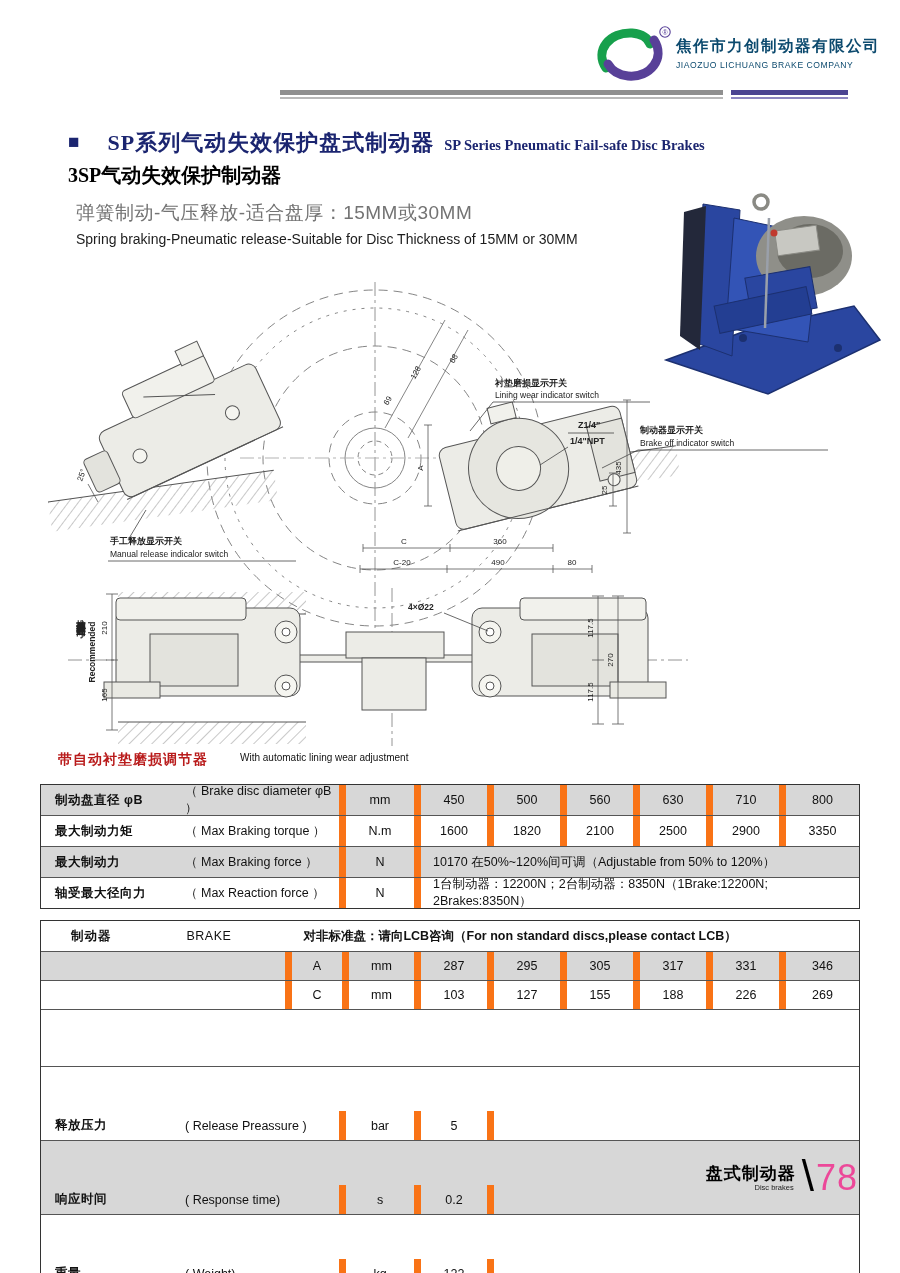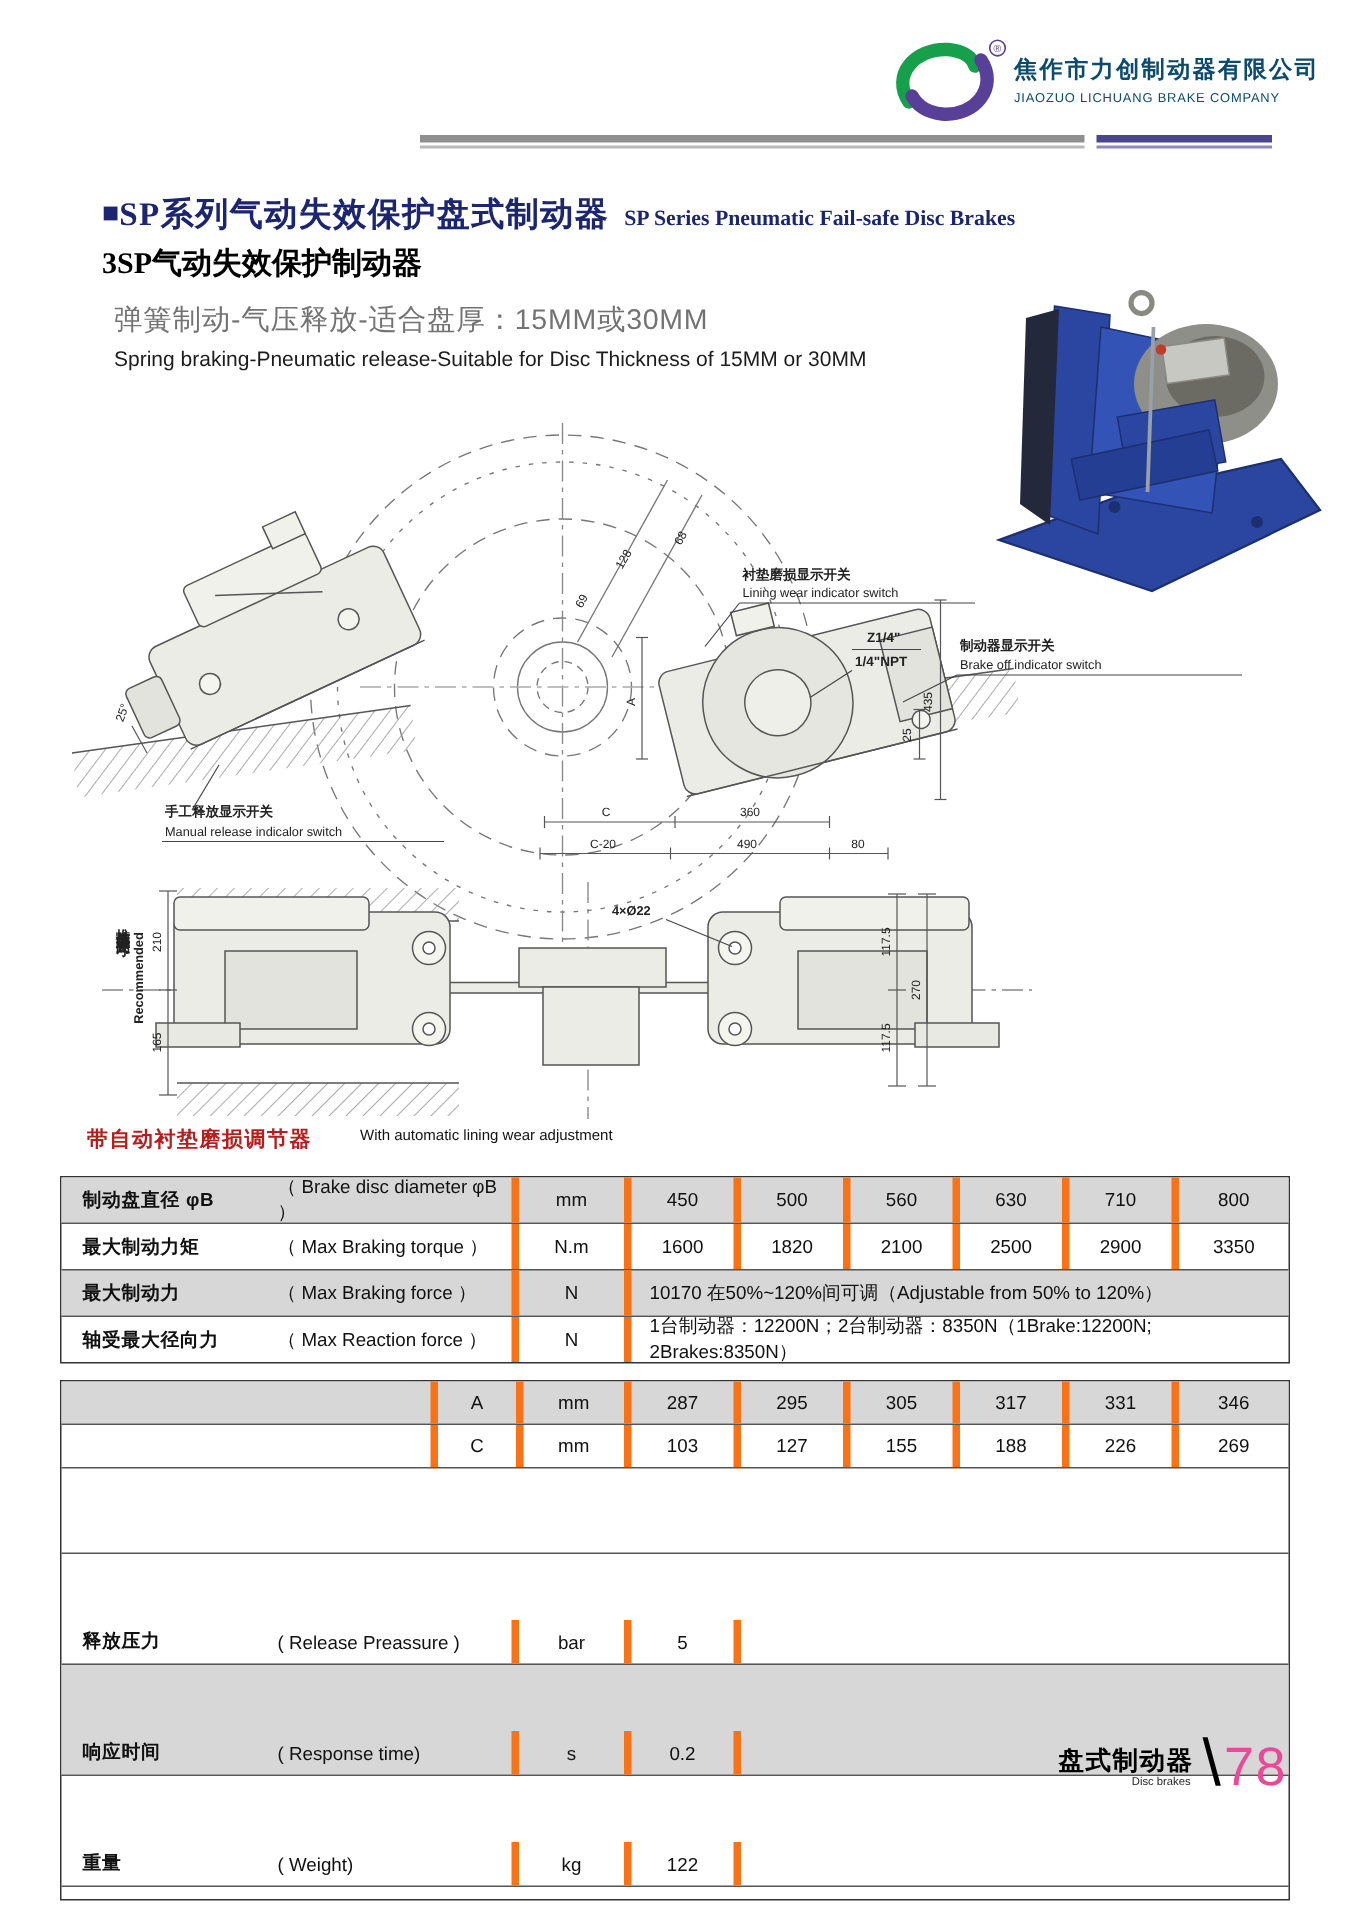--- a/index.html
+++ b/index.html
@@ -13,21 +13,21 @@
   .co-en{font-size:8.6px;letter-spacing:.55px;margin-top:3px;}
   .bar{position:absolute;height:5px;top:90px;}
   .bar-gray{left:280px;width:443px;background:#8f8f8f;}
   .bar-gray2{left:280px;width:443px;top:97px;height:2px;background:#b9b9b9;}
   .bar-purple{left:731px;width:117px;background:#4b4491;}
   .bar-purple2{left:731px;width:117px;top:97px;height:2px;background:#8d86c0;}
 
   
   .title-row{position:absolute;left:68px;top:128px;white-space:nowrap;color:#1b2570;}
   .title-bullet{font-size:19px;vertical-align:2px;}
-  .title-cn{font-family:"Liberation Serif","DejaVu Serif",serif;font-size:22px;font-weight:bold;letter-spacing:1px;}
+  .title-cn{font-family:"Liberation Serif","DejaVu Serif",serif;font-size:22px;font-weight:bold;letter-spacing:1px;margin-left:28px;}
   .title-en{font-family:"Liberation Serif","DejaVu Serif",serif;font-size:14.5px;font-weight:bold;margin-left:10px;}
   .model{position:absolute;left:68px;top:162px;font-family:"Liberation Serif","DejaVu Serif",serif;
          font-size:20px;font-weight:bold;color:#000;}
   .feat-cn{position:absolute;left:76px;top:200px;font-size:19px;color:#737373;letter-spacing:.5px;}
   .feat-en{position:absolute;left:76px;top:231px;font-size:14px;color:#1c1c1c;}
 
   
   .drawing{position:absolute;left:40px;top:278px;}
   .photo{position:absolute;left:648px;top:178px;width:240px;height:225px;}
   .rec-cn{position:absolute;left:74px;top:612px;writing-mode:vertical-rl;text-orientation:upright;
@@ -39,21 +39,21 @@
   .cap-cn{position:absolute;left:58px;top:751px;font-size:14px;font-weight:700;color:#b91c1c;letter-spacing:1px;}
   .cap-en{position:absolute;left:240px;top:752px;font-size:10px;color:#111;}
 
   
   .tbl{position:absolute;left:40px;width:818px;border:1.5px solid #333;box-sizing:content-box;background:#fff;}
   .t1{top:784px;}
   .t2{top:920px;}
   .trow{display:flex;align-items:stretch;border-top:1px solid #555;}
   .trow:first-child{border-top:none;}
   .shade{background:#d7d7d7;}
-  .cell{display:flex;align-items:center;justify-content:center;border-right:5px solid #f97316;
+  .cell{display:flex;align-items:center;justify-content:center;border-right:7px solid #f97316;
         font-size:12.5px;box-sizing:border-box;}
   .cell:last-child{border-right:none;}
   .h30{height:30px;} .h28{height:28px;} .h29{height:29px;margin-top:44px;}
   .c-label{width:305px;justify-content:flex-start;padding-left:14px;}
   .c-unit{width:75px;}
   .c-val{width:73px;}
   .c-span{flex:1;justify-content:flex-start;padding-left:12px;}
   .c-blank{width:251px;}
   .c-param{width:57px;}
   .c-unit2{width:72px;}
@@ -350,20 +350,25 @@
       <div class="cell c-label h30">
         <span class="lbl-cn">轴受最大径向力</span>
         <span class="lbl-en">（ Max Reaction force ）</span>
       </div>
       <div class="cell c-unit h30">N</div>
       <div class="cell c-span h30">1台制动器：12200N；2台制动器：8350N（1Brake:12200N; 2Brakes:8350N）</div>
     </div>
   </div>
 
   <div class="tbl t2">
+    <div class="t2-head">
+      <span class="hd-cn">制动器</span>
+      <span class="hd-en">BRAKE</span>
+      <span class="hd-note">对非标准盘：请向LCB咨询（For non standard discs,please contact LCB）</span>
+    </div>
     <div class="trow shade">
       <div class="cell c-blank h28"></div>
       <div class="cell c-param h28">A</div>
       <div class="cell c-unit2 h28">mm</div>
       <div class="cell c-val h28">287</div>
       <div class="cell c-val h28">295</div>
       <div class="cell c-val h28">305</div>
       <div class="cell c-val h28">317</div>
       <div class="cell c-val h28">331</div>
       <div class="cell c-val h28">346</div>

